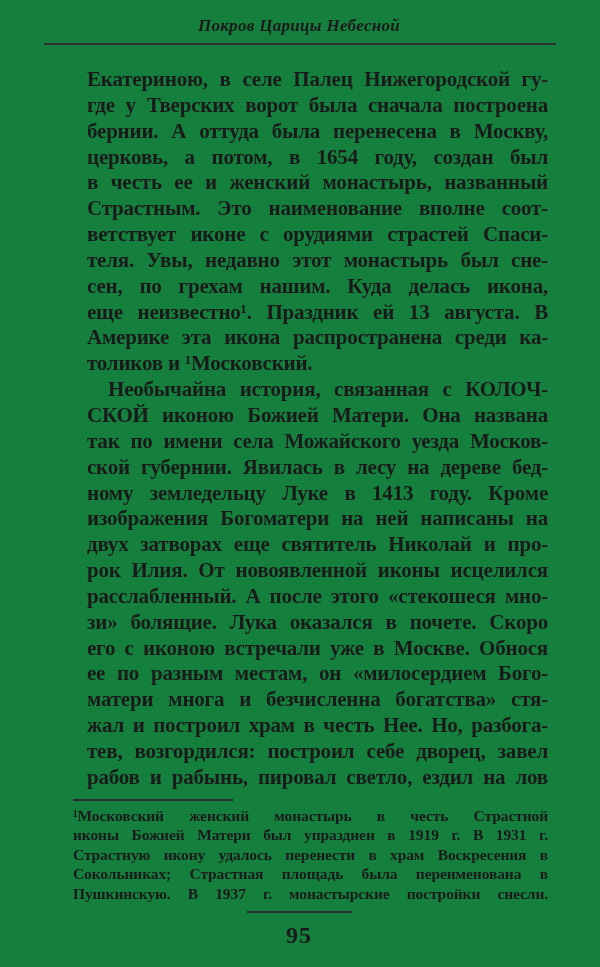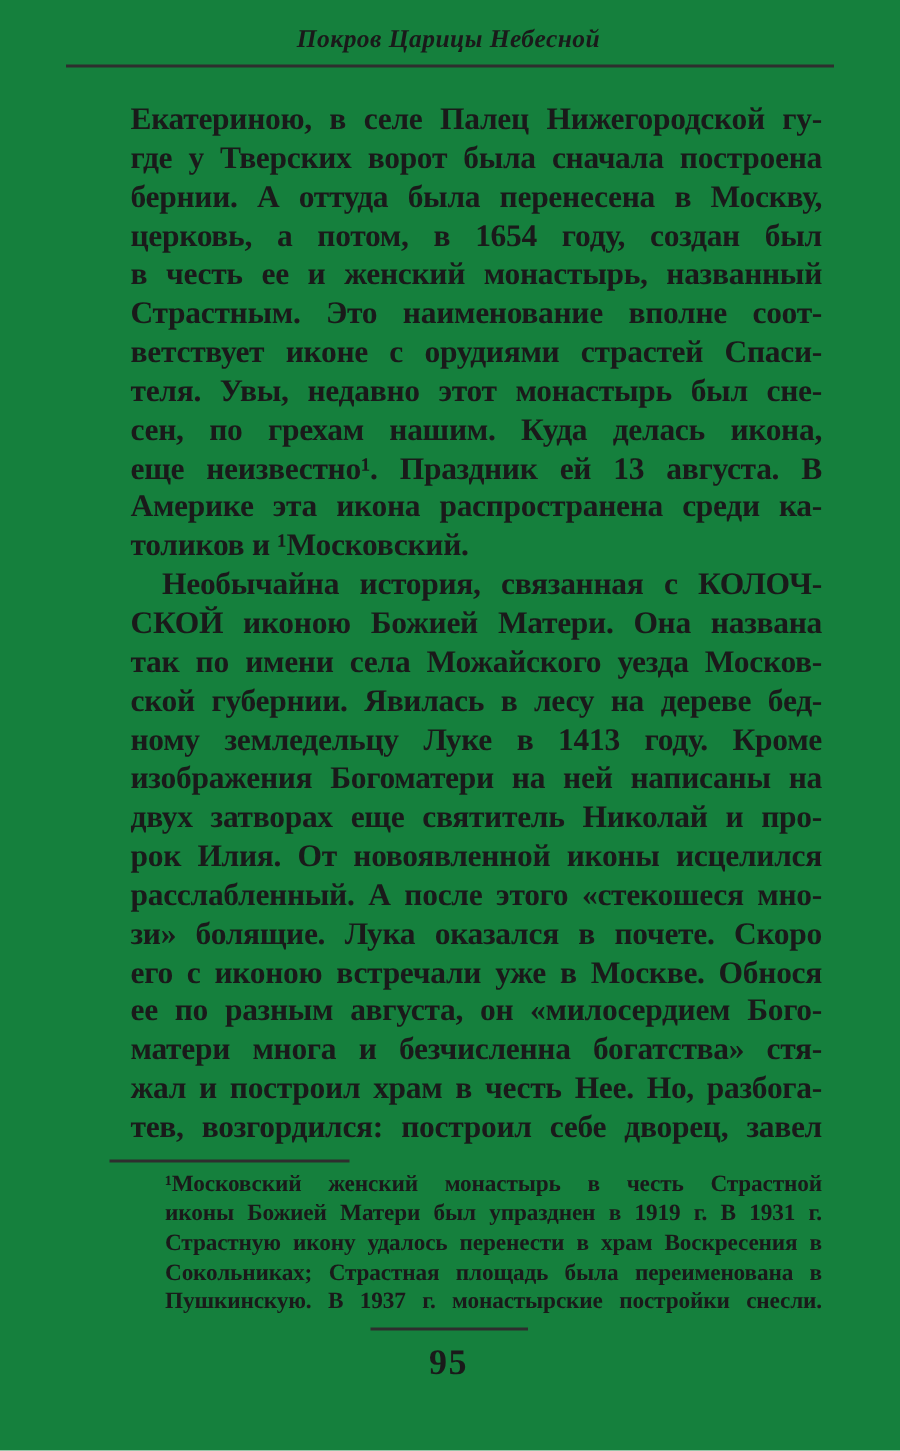--- a/index.html
+++ b/index.html
@@ -61,21 +61,20 @@
     font-size: 15.5px;
     font-weight: bold;
     letter-spacing: -0.1px;
   }
   .fn-line {
     height: 19.6px;
     line-height: 19.6px;
     overflow: hidden;
     text-align: justify;
     text-align-last: justify;
-    margin-left: 37px;
     -moz-text-align-last: justify;
   }
   
   .end-rule {
     width: 105px;
     margin: 7px auto 0 auto;
     border: none;
     border-top: 2px solid #2e2e2e;
   }
   .pageno {
@@ -114,24 +113,25 @@
       <div class="line">СКОЙ иконою Божией Матери. Она названа</div>
       <div class="line">так по имени села Можайского уезда Москов-</div>
       <div class="line">ской губернии. Явилась в лесу на дереве бед-</div>
       <div class="line">ному земледельцу Луке в 1413 году. Кроме</div>
       <div class="line">изображения Богоматери на ней написаны на</div>
       <div class="line">двух затворах еще святитель Николай и про-</div>
       <div class="line">рок Илия. От новоявленной иконы исцелился</div>
       <div class="line">расслабленный. А после этого «стекошеся мно-</div>
       <div class="line">зи» болящие. Лука оказался в почете. Скоро</div>
       <div class="line">его с иконою встречали уже в Москве. Обнося</div>
-      <div class="line">ее по разным августа, он «милосердием Бого-</div>
+      <div class="line">ее по разным местам, он «милосердием Бого-</div>
       <div class="line">матери многа и безчисленна богатства» стя-</div>
       <div class="line">жал и построил храм в честь Нее. Но, разбога-</div>
       <div class="line">тев, возгордился: построил себе дворец, завел</div>
+      <div class="line">рабов и рабынь, пировал светло, ездил на лов</div>
     </div>
 
   <hr class="fn-rule">
 
   <div class="footnote-block">
       <div class="fn-line">¹Московский женский монастырь в честь Страстной</div>
       <div class="fn-line">иконы Божией Матери был упразднен в 1919 г. В 1931 г.</div>
       <div class="fn-line">Страстную икону удалось перенести в храм Воскресения в</div>
       <div class="fn-line">Сокольниках; Страстная площадь была переименована в</div>
       <div class="fn-line">Пушкинскую. В 1937 г. монастырские постройки снесли.</div>

